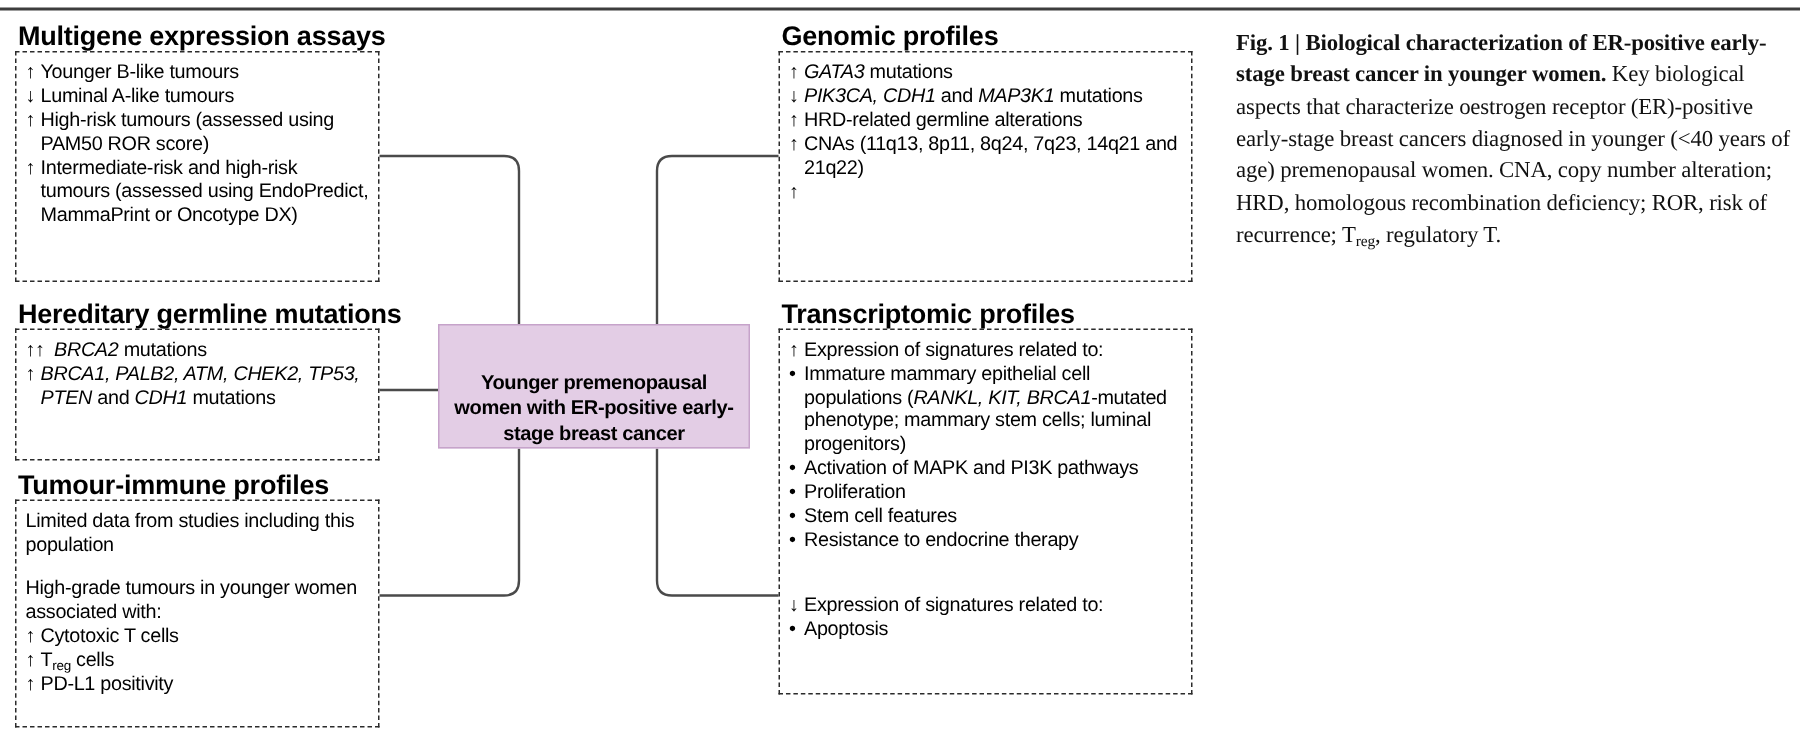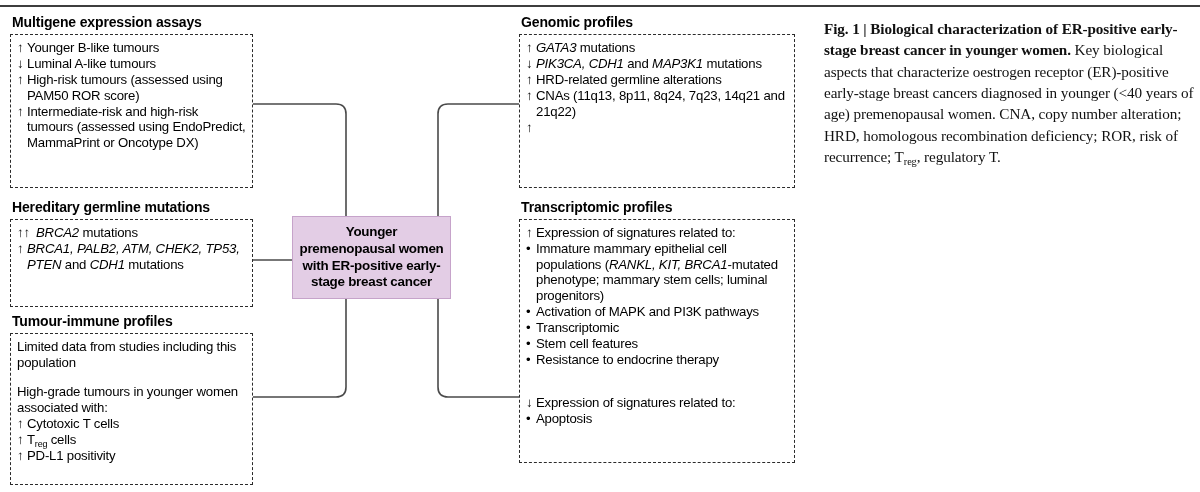--- a/index.html
+++ b/index.html
@@ -12,21 +12,21 @@
     position:relative;
   }
   .top-rule{
     position:absolute;left:0;top:5px;width:1200px;height:2px;
     background:#3d3d3d;
   }
   .figure-area{position:absolute;left:0;top:0;width:812px;height:492px;}
 
   .box-title{
     font-weight:bold;
-    font-size:14px;
+    font-size:18px;
     letter-spacing:-0.15px;
     line-height:1.15;
     position:absolute;
   }
   .dbox{
     position:absolute;
     border:1.5px dashed #2b2b2b;
     box-sizing:border-box;
     background:transparent;
   }
@@ -51,25 +51,25 @@
   .mk.dbl{min-width:19px;}
   .mk.dot{min-width:10px;font-size:13.2px;}
   .mk.none{min-width:0;}
   .txt{display:inline-block;}
   .it{font-style:italic;}
   .spacer-li{height:13px;}
 
   
   .center-box{
     position:absolute;
-    left:292px;top:216px;width:159px;height:83px;
+    left:292px;top:216px;width:208px;height:83px;
     background:#e3cde5;
     border:1px solid #c6a3ca;
     box-sizing:border-box;
-    display:flex;align-items:center;justify-content:center;
+    display:flex;align-items:flex-end;justify-content:center;
   }
   .center-box .cb-text{
     font-weight:bold;
     font-size:13.4px;
     line-height:1.26;
     text-align:center;
     letter-spacing:-0.25px;
     padding:0 6px;
   }
 
@@ -216,21 +216,21 @@
       <li>
           <span class="mk dot">•</span>
           <span class="txt"><span>Immature mammary epithelial cell populations (</span><i class="it">RANKL, KIT, BRCA1</i><span>-mutated phenotype; mammary stem cells; luminal progenitors)</span></span>
         </li>
       <li>
           <span class="mk dot">•</span>
           <span class="txt">Activation of MAPK and PI3K pathways</span>
         </li>
       <li>
           <span class="mk dot">•</span>
-          <span class="txt">Transcriptomic</span>
+          <span class="txt">Proliferation</span>
         </li>
       <li>
           <span class="mk dot">•</span>
           <span class="txt">Stem cell features</span>
         </li>
       <li>
           <span class="mk dot">•</span>
           <span class="txt">Resistance to endocrine therapy</span>
         </li>
       <li class="spacer-li"></li>

